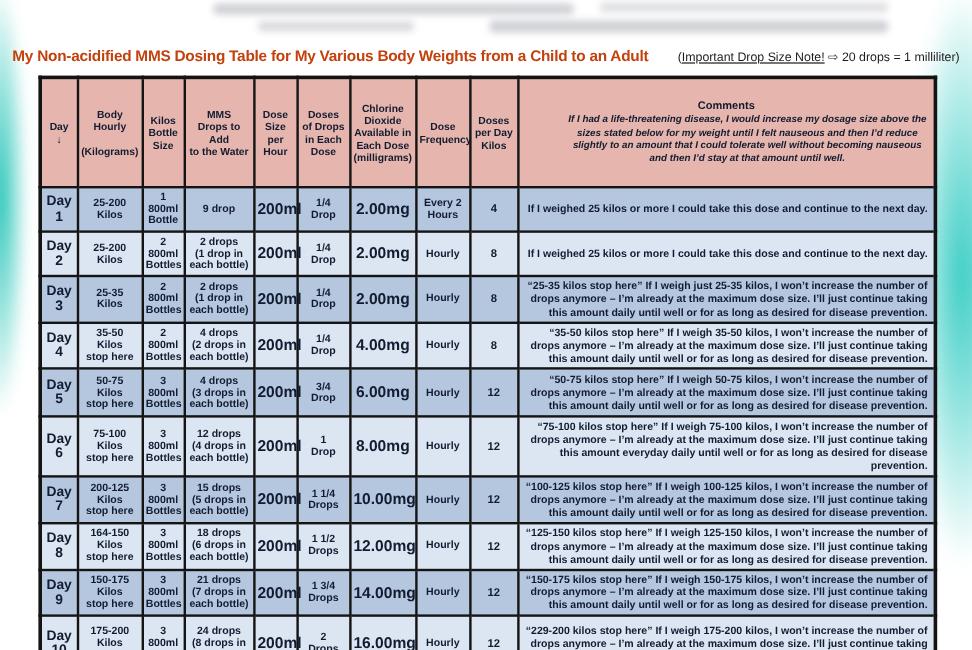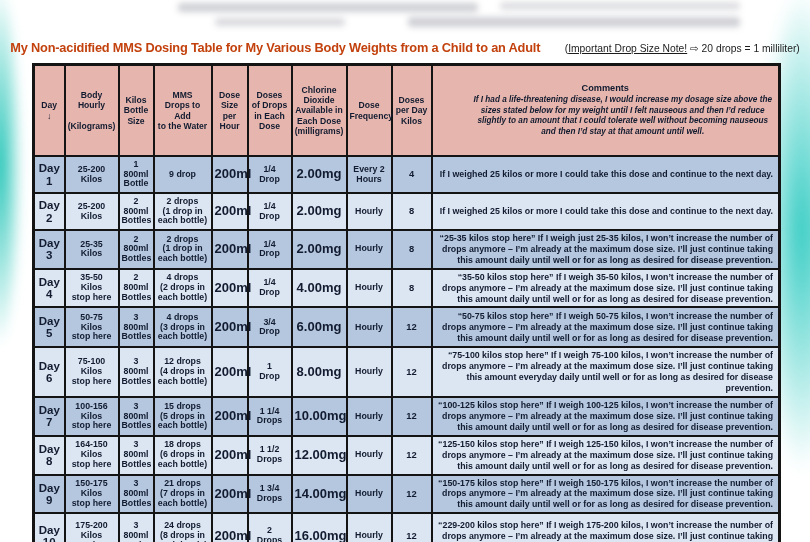--- a/index.html
+++ b/index.html
@@ -335,21 +335,21 @@
         </td>
         <td class="goal">12</td>
         <td class="comment">“75-100 kilos stop here” If I weigh 75-100 kilos, I won’t increase the number of drops anymore – I’m already at the maximum dose size. I’ll just continue taking this amount everyday daily until well or for as long as desired for disease prevention.</td>
       </tr>
       <tr>
         <td class="day">
           <div class="line">Day</div>
           <div class="line">7</div>
         </td>
         <td class="weight">
-          <div class="line">100-156</div>
+          <div class="line">200-125</div>
           <div class="line">Kilos</div>
           <div class="line">stop here</div>
         </td>
         <td class="bottle">
           <div class="line">3</div>
           <div class="line">800ml</div>
           <div class="line">Bottles</div>
         </td>
         <td class="drops">
           <div class="line">15 drops</div>

